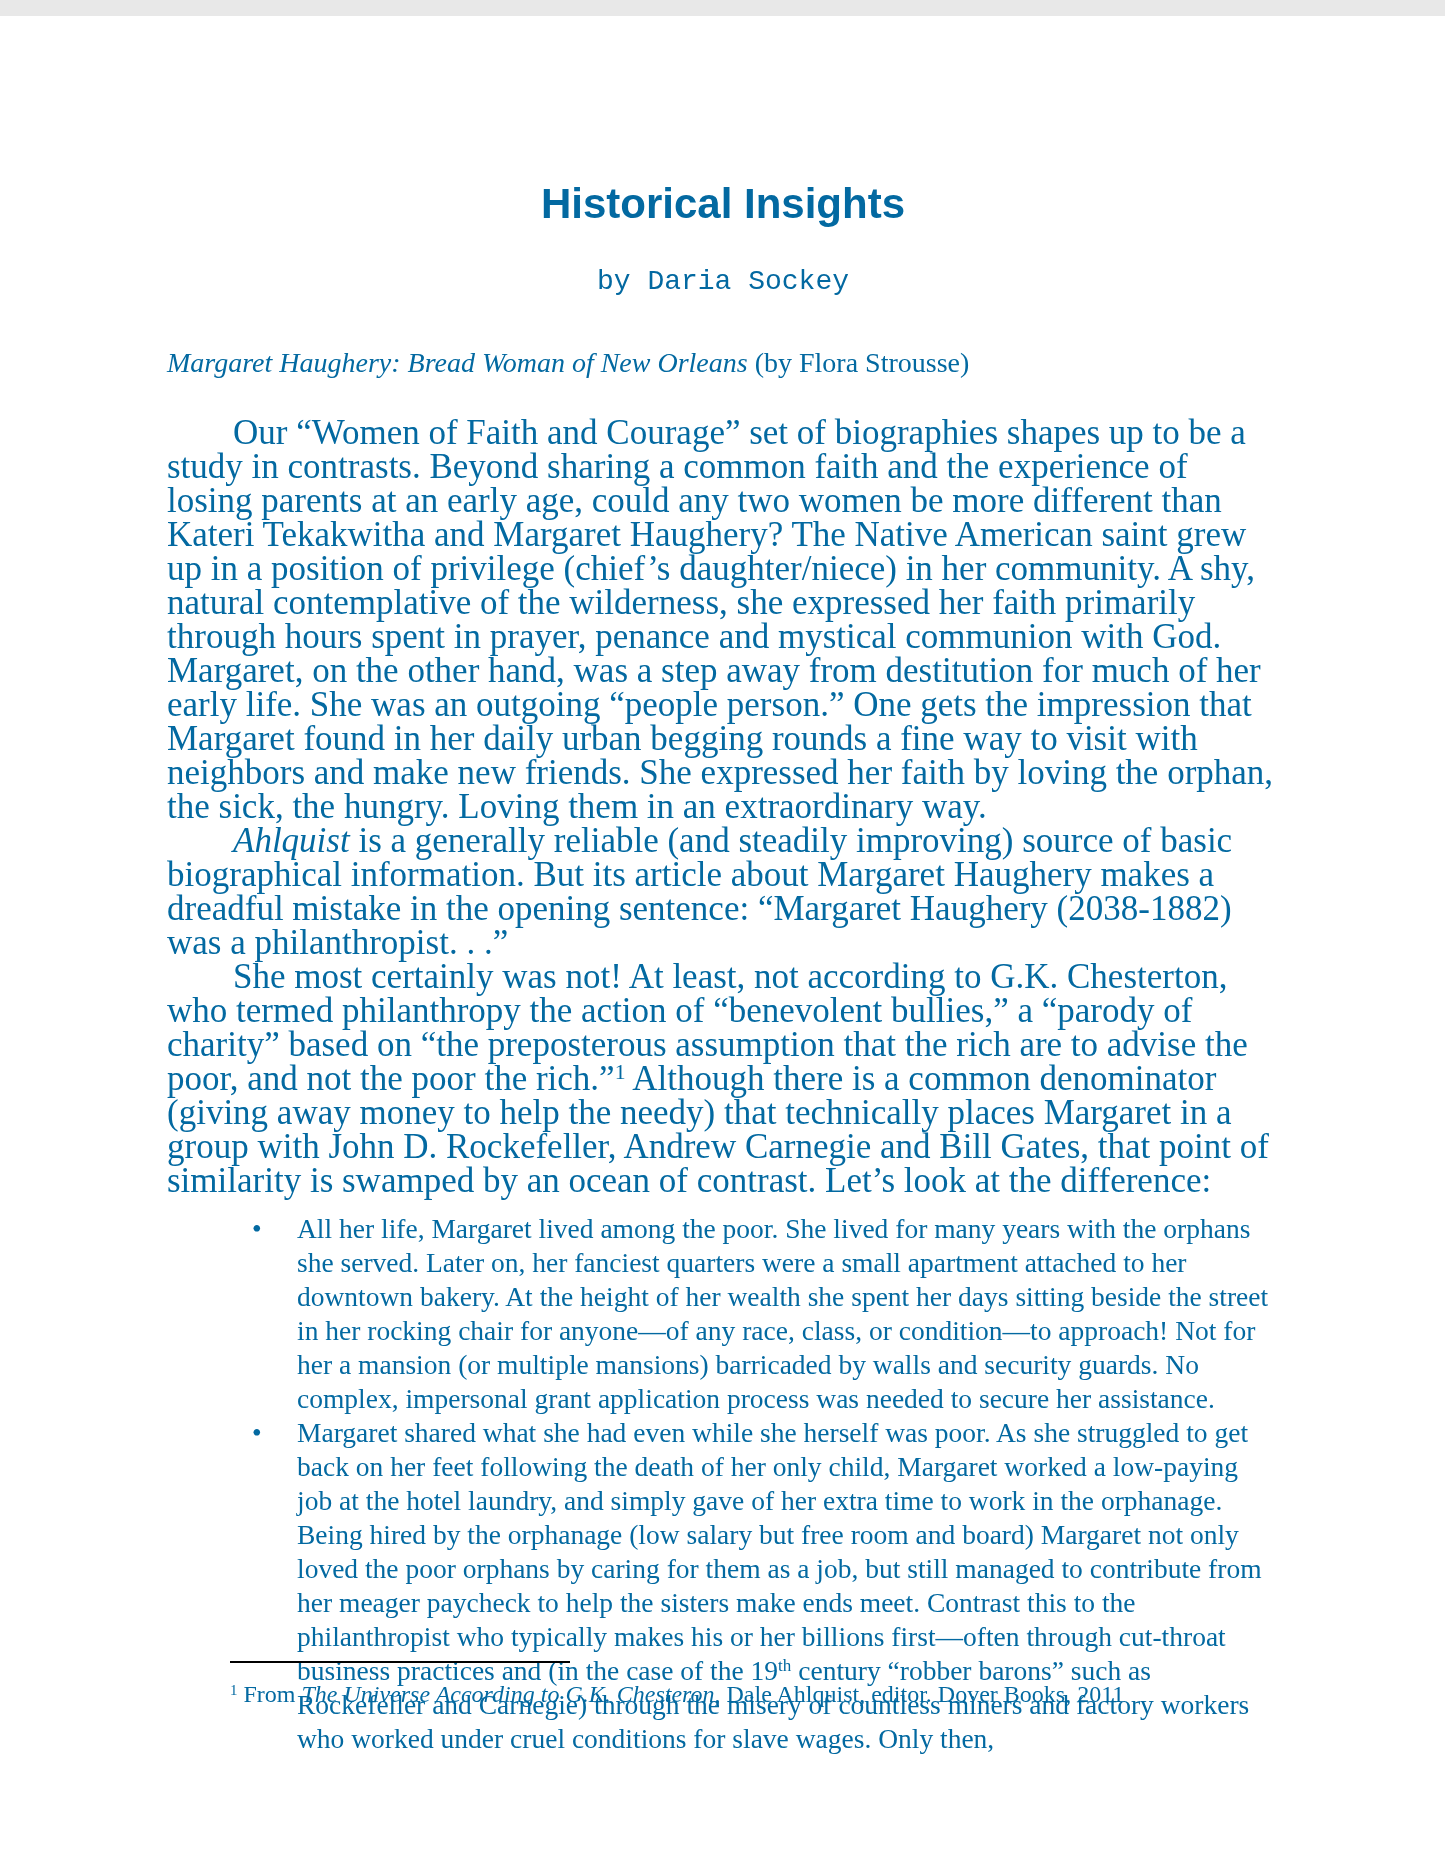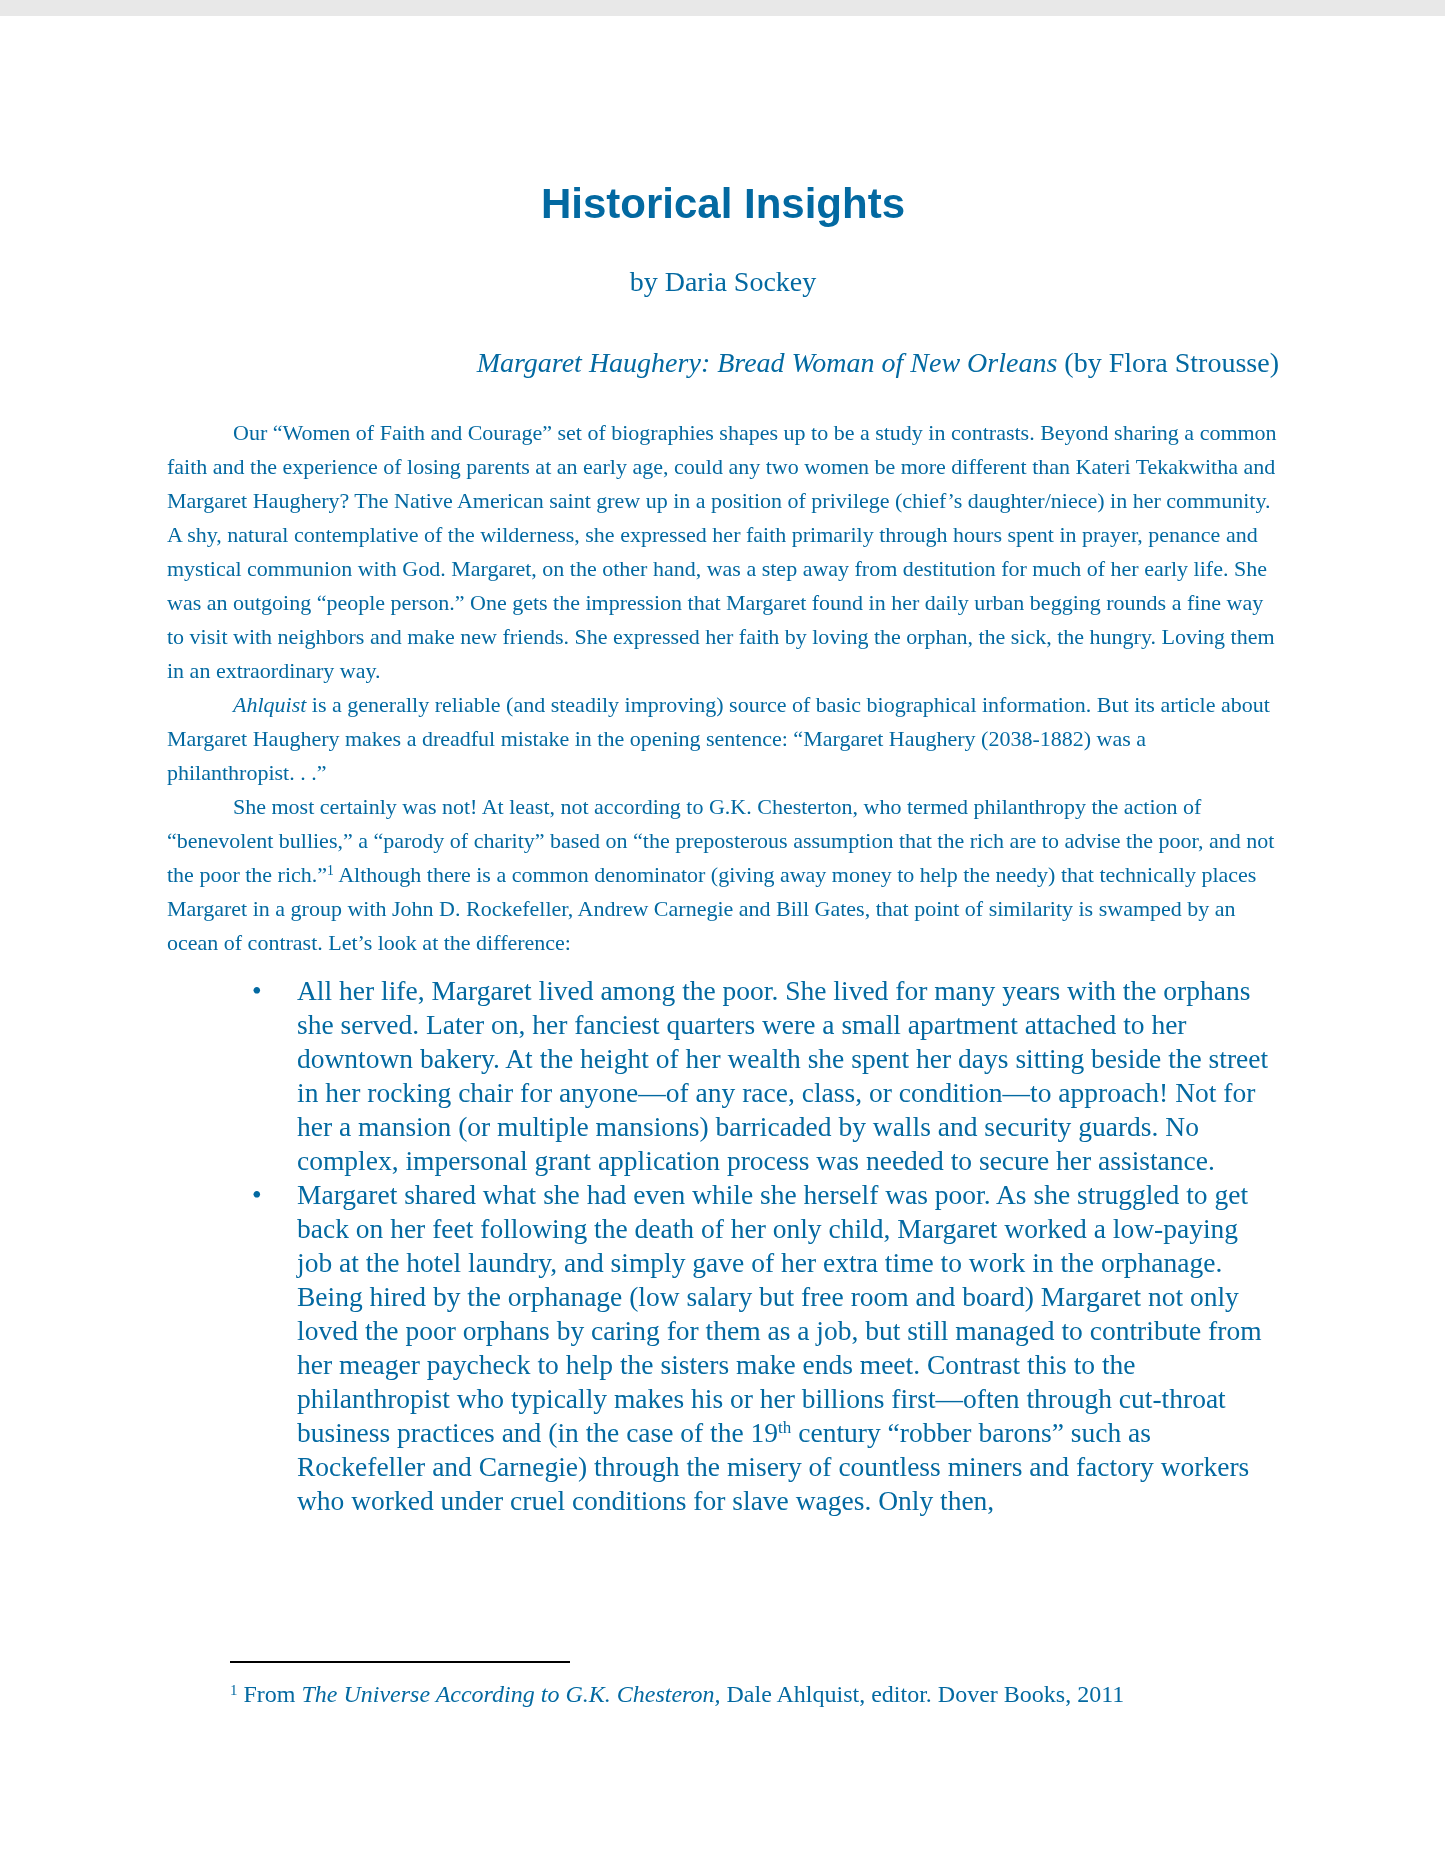--- a/index.html
+++ b/index.html
@@ -12,23 +12,23 @@
     color:#0369a1;
     overflow:hidden;
   }
   .content{position:absolute;left:167px;top:165px;width:1112px;}
   h1.doc-title{
     font-family:"Liberation Sans","DejaVu Sans",sans-serif;
     font-weight:bold;
     font-size:42px;line-height:46px;
     text-align:center;margin:0;
   }
-  .byline{font-size:28px;line-height:34px;text-align:center;margin:38px 0 0 0;}
-  .subtitle{font-size:28px;line-height:36px;text-align:right;margin:46px 0 0 0;}
-  .body-para{font-size:22px;line-height:34px;margin:0;text-indent:66px;text-align:left;}
+  .byline{font-size:28px;line-height:34px;text-align:center;margin:38px 0 0 0;font-family:Liberation Mono, monospace;}
+  .subtitle{font-size:28px;line-height:36px;text-align:left;margin:46px 0 0 0;}
+  .body-para{font-size:35px;line-height:34px;margin:0;text-indent:66px;text-align:left;}
   .body-para.first{margin-top:35px;}
   ul.bullets{list-style:none;margin:14px 0 0 0;padding:0;}
   ul.bullets li{position:relative;padding-left:130px;font-size:27.5px;line-height:34px;}
   .bullet{position:absolute;left:85px;top:0;}
   .italic{font-style:italic;}
   sup{font-size:0.62em;line-height:0;position:relative;vertical-align:baseline;top:-0.5em;}
   .footnote-block{position:absolute;left:160px;top:1645px;width:1112px;}
   .footnote-sep{width:340px;margin-left:70px;border-top:2px solid #000;}
   .footnote{font-size:24px;line-height:30px;margin:16px 0 0 70px;}
   .page-footer{position:absolute;left:0;top:1752px;width:100%;text-align:center;font-size:24px;line-height:30px;margin:0;}

